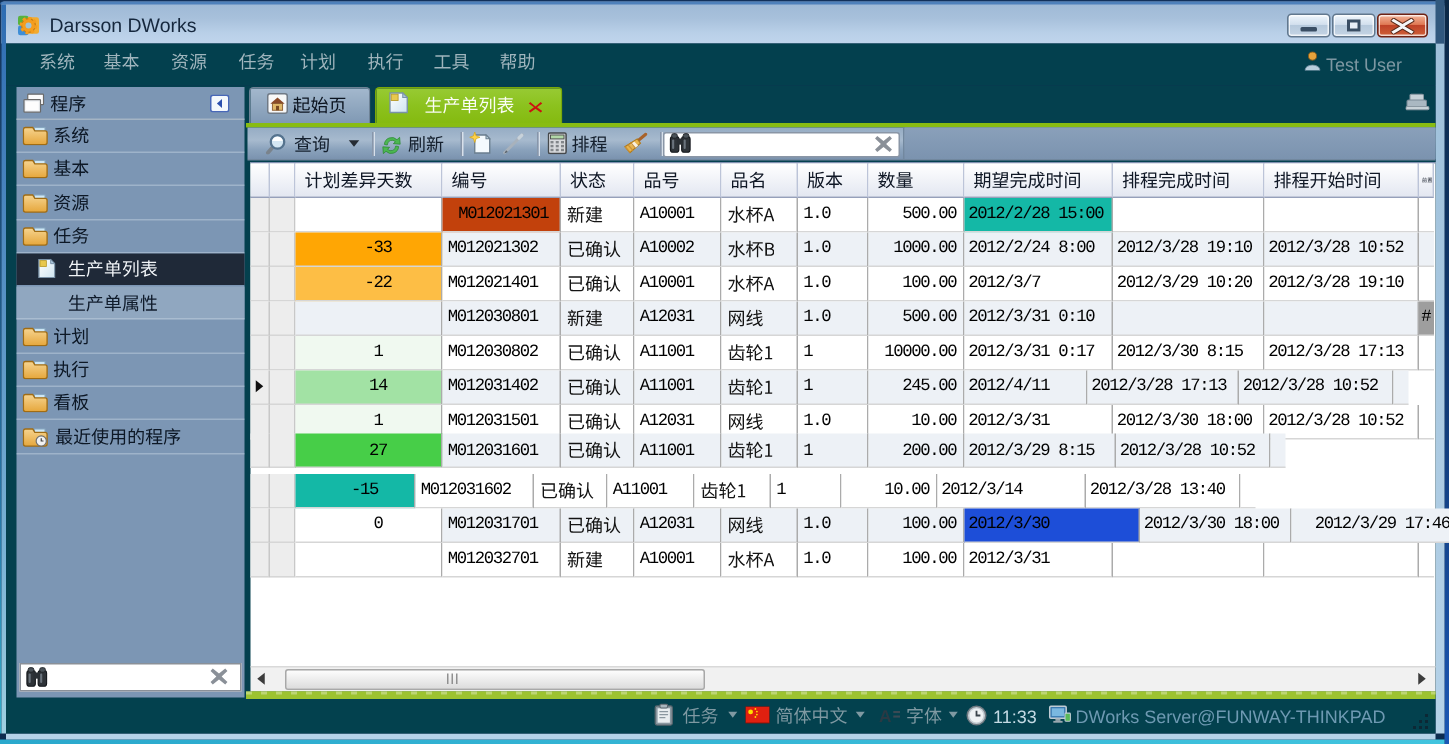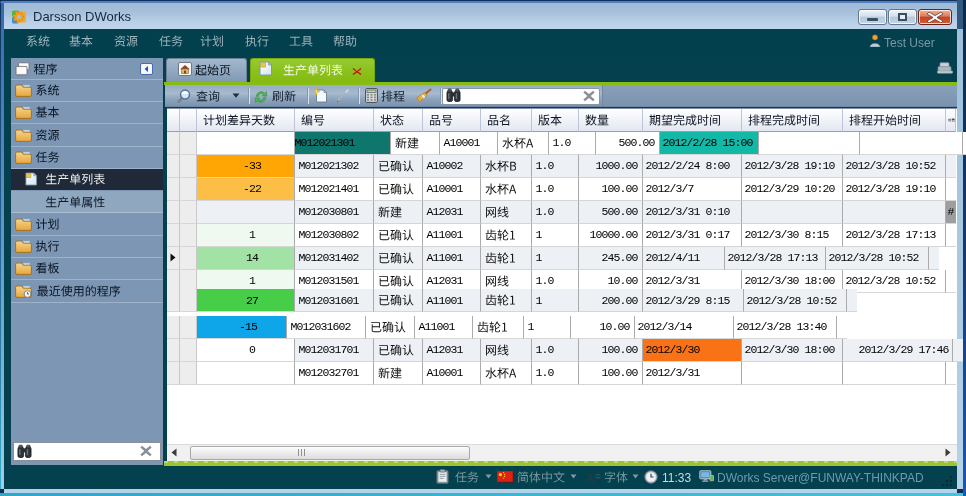--- a/index.html
+++ b/index.html
@@ -554,21 +554,21 @@
       <svg class="z" width="24.0" height="12" viewBox="0 0 2000 1000">
         <use href="#g524d" x="0"></use>
         <use href="#g7f6e" x="1000"></use>
       </svg>
     </div>
   </div>
 <div class="row" style="left:166.5px;top:131.5px">
     <div style="width:13px;background:#ededed;border-right-color:#c8c8c8"></div>
     <div style="width:17px;background:#ededed;border-right-color:#c8c8c8"></div>
     <div class="mono" style="width:98px;background:#ffffff;justify-content:center;padding-left:14px"></div>
-    <div class="mono" style="width:96px;background:#0f766e;padding-left:0">M012021301</div>
+    <div class="mono" style="width:79px;background:#c2410c;padding-left:11px">M012021301</div>
     <div style="width:49px;background:#ffffff;padding-left:4px;color:#141414">
       <svg class="z" width="24.0" height="12" viewBox="0 0 2000 1000">
         <use href="#g65b0" x="0"></use>
         <use href="#g5efa" x="1000"></use>
       </svg>
     </div>
     <div class="mono" style="width:58px;background:#ffffff;padding-left:4px">A10001</div>
     <div style="width:51px;background:#ffffff;padding-left:4px;color:#141414">
       <svg class="z" width="31.3" height="12" viewBox="0 0 2608 1000">
         <use href="#g6c34" x="0"></use>
@@ -770,21 +770,21 @@
     </div>
     <div class="mono" style="width:47px;background:#edf1f6;padding-left:4px">1</div>
     <div class="mono" style="width:64px;background:#edf1f6;justify-content:flex-end;padding-right:4px">200.00</div>
     <div class="mono" style="width:101px;background:#edf1f6;padding-left:3px">2012/3/29 8:15</div>
     <div class="mono" style="width:103px;background:#edf1f6;padding-left:3px">2012/3/28 10:52</div>
     <div style="width:10px;background:#edf1f6;border-right:none"></div>
   </div>
 <div class="row" style="left:166.5px;top:315.5px">
     <div style="width:13px;background:#ededed;border-right-color:#c8c8c8"></div>
     <div style="width:17px;background:#ededed;border-right-color:#c8c8c8"></div>
-    <div class="mono" style="width:90px;background:#0ea5e9;justify-content:center;padding-left:14px">-15</div>
+    <div class="mono" style="width:80px;background:#14b8a6;justify-content:center;padding-left:14px">-15</div>
     <div class="mono" style="width:79px;background:#ffffff;padding-left:4px">M012031602</div>
     <div style="width:49px;background:#ffffff;padding-left:4px;color:#141414">
       <svg class="z" width="36.0" height="12" viewBox="0 0 3000 1000">
         <use href="#g5df2" x="0"></use>
         <use href="#g786e" x="1000"></use>
         <use href="#g8ba4" x="2000"></use>
       </svg>
     </div>
     <div class="mono" style="width:58px;background:#ffffff;padding-left:4px">A11001</div>
     <div style="width:51px;background:#ffffff;padding-left:4px;color:#141414">
@@ -814,21 +814,21 @@
     </div>
     <div class="mono" style="width:58px;background:#edf1f6;padding-left:4px">A12031</div>
     <div style="width:51px;background:#edf1f6;padding-left:4px;color:#141414">
       <svg class="z" width="24.0" height="12" viewBox="0 0 2000 1000">
         <use href="#g7f51" x="0"></use>
         <use href="#g7ebf" x="1000"></use>
       </svg>
     </div>
     <div class="mono" style="width:47px;background:#edf1f6;padding-left:4px">1.0</div>
     <div class="mono" style="width:64px;background:#edf1f6;justify-content:flex-end;padding-right:4px">100.00</div>
-    <div class="mono" style="width:99px;background:#f97316;padding-left:3px">2012/3/30</div>
+    <div class="mono" style="width:117px;background:#1d4ed8;padding-left:3px">2012/3/30</div>
     <div class="mono" style="width:101px;background:#edf1f6;padding-left:3px">2012/3/30 18:00</div>
     <div class="mono" style="width:110px;background:#edf1f6;padding-left:16px">2012/3/29 17:46</div>
     <div style="width:10px;background:#edf1f6;border-right:none"></div>
   </div>
 <div class="row" style="left:166.5px;top:361.5px">
     <div style="width:13px;background:#ededed;border-right-color:#c8c8c8"></div>
     <div style="width:17px;background:#ededed;border-right-color:#c8c8c8"></div>
     <div class="mono" style="width:98px;background:#ffffff;justify-content:center;padding-left:14px"></div>
     <div class="mono" style="width:79px;background:#ffffff;padding-left:4px">M012032701</div>
     <div style="width:49px;background:#ffffff;padding-left:4px;color:#141414">

